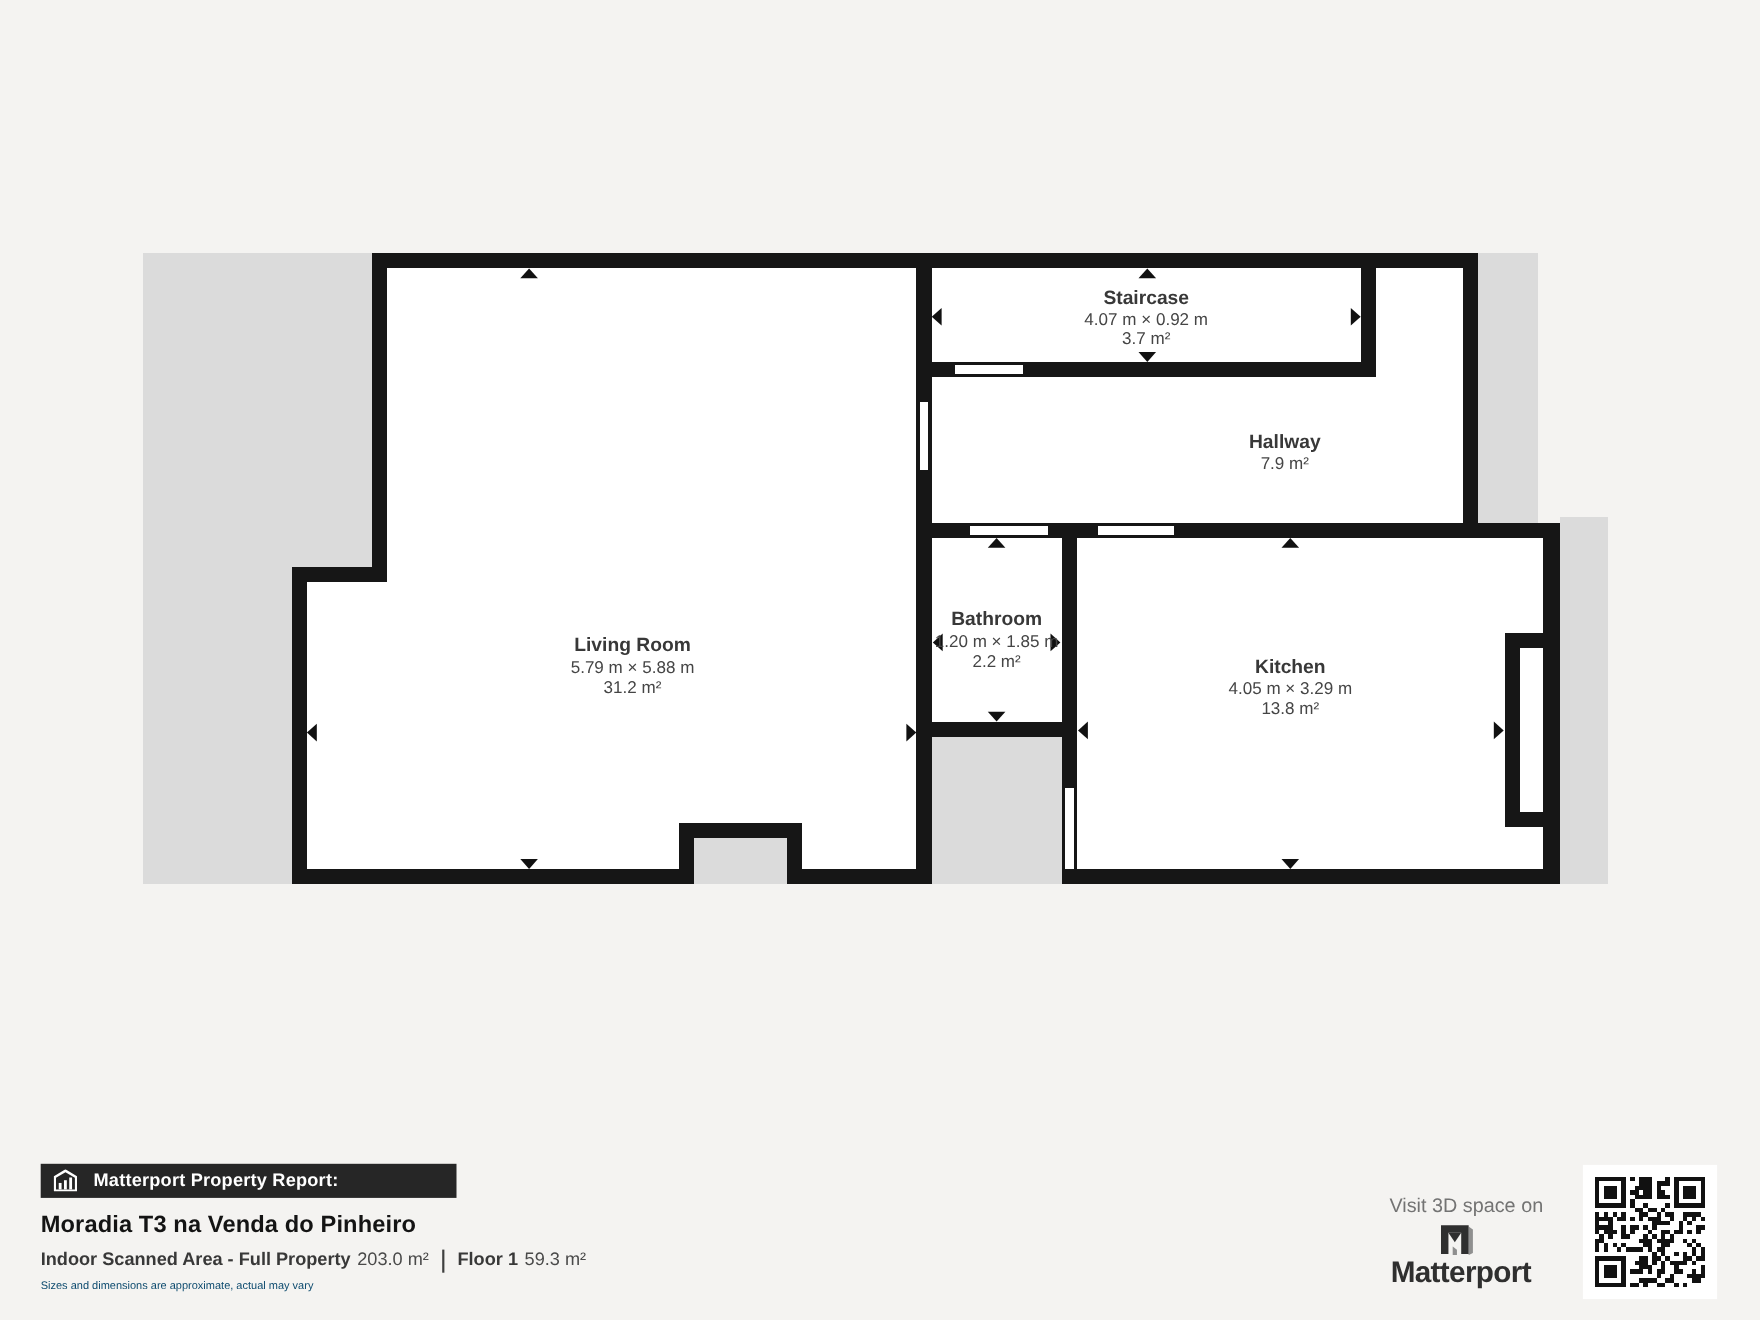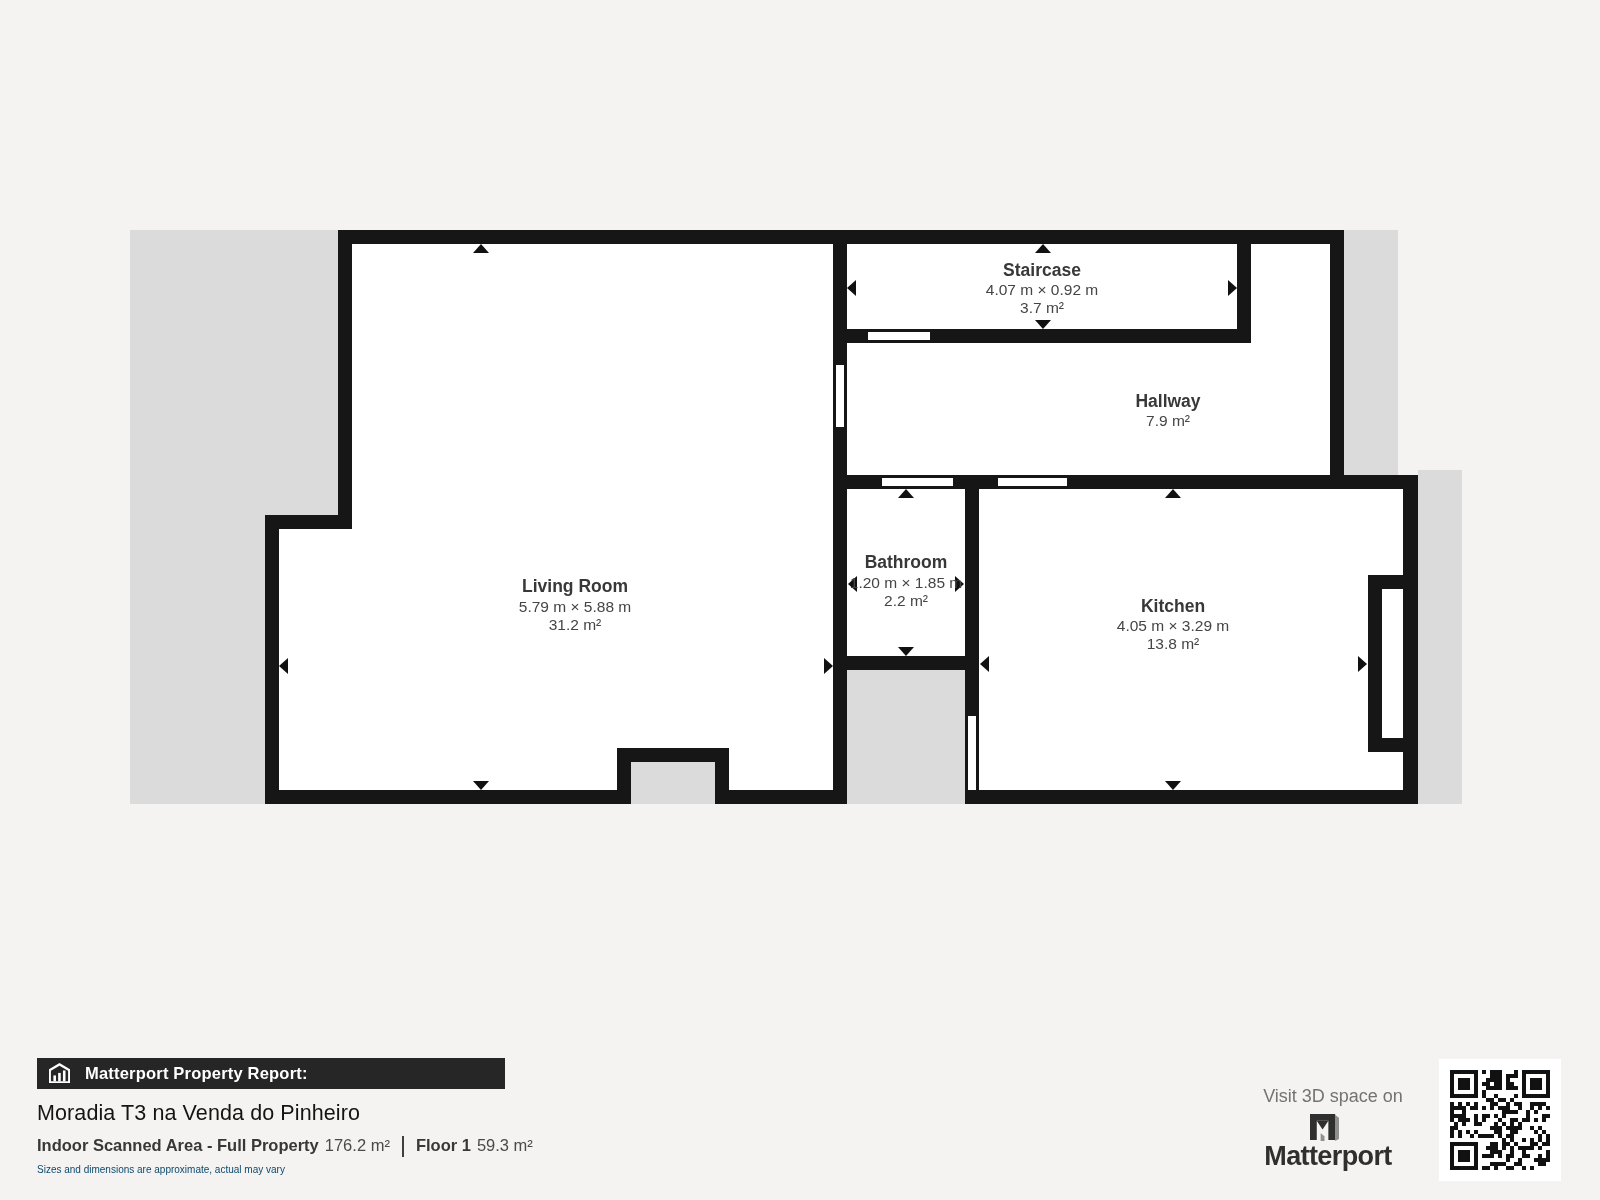--- a/index.html
+++ b/index.html
@@ -17,24 +17,24 @@
   html,body{width:1600px;height:1200px;overflow:hidden;}
   body{background:var(--background);font-family:"Liberation Sans","DejaVu Sans",sans-serif;position:relative;}
   .page{position:absolute;inset:0;border-radius:18px;}
   svg.plan{position:absolute;left:0;top:0;width:1600px;height:1200px;display:block;}
   .plan rect,.plan polygon{shape-rendering:crispEdges;}
   .plan .arrows polygon{shape-rendering:auto;}
   text.rn{font-family:"Liberation Sans",sans-serif;font-size:17.5px;font-weight:700;fill:var(--label-dark);text-anchor:middle;}
   text.rd{font-family:"Liberation Sans",sans-serif;font-size:15.5px;font-weight:400;fill:var(--label-mid);text-anchor:middle;}
 
   .footer-left{position:absolute;left:37px;top:1058px;width:520px;}
-  .banner{width:468px;height:31px;background:var(--banner-bg);display:flex;align-items:center;padding:0 0 0 11px;}
+  .banner{width:378px;height:31px;background:var(--banner-bg);display:flex;align-items:center;padding:0 0 0 11px;}
   .banner .house{width:23px;height:21px;flex:0 0 auto;}
   .banner .blabel{color:var(--banner-fg);font-size:16.5px;font-weight:700;margin-left:14px;letter-spacing:0.2px;}
-  .title{margin-top:12px;font-size:21.5px;font-weight:400;color:#141414;letter-spacing:0.1px;}
+  .title{margin-top:12px;font-size:21.5px;font-weight:700;color:#141414;letter-spacing:0.1px;}
   .meta{margin-top:10px;display:flex;align-items:flex-start;font-size:16.5px;color:#4a4a4a;}
   .meta .b{font-weight:700;color:#383838;margin-right:6px;}
   .meta .divider{width:2px;height:21px;background:#3f3f3f;margin:0 12px;display:inline-block;}
   .fine{margin-top:7px;font-size:10px;color:#0c4a6e;}
 
   .footer-right{position:absolute;left:1224px;top:1086px;width:200px;}
   .visit{text-align:center;font-size:18px;color:#737373;padding-left:18px;}
   .logo-row{margin-top:5px;display:flex;align-items:center;flex-direction:column;}
   .logo-row .mark{width:33px;height:29px;flex:0 0 auto;}
   .wordmark{font-size:27px;font-weight:700;color:var(--logo-color);letter-spacing:-0.6px;margin-left:8px;}
@@ -151,21 +151,21 @@
         <path d="M12 2.8 L21 8 V19.2 H3 V8 Z" fill="var(--banner-bg)"></path>
         <rect x="5.6" y="13" width="2.7" height="6.2" fill="#ffffff"></rect>
         <rect x="10.6" y="10.4" width="2.7" height="8.8" fill="#ffffff"></rect>
         <rect x="15.6" y="7.8" width="2.7" height="11.4" fill="#ffffff"></rect>
       </svg>
       <span class="blabel">Matterport Property Report:</span>
     </div>
     <div class="title">Moradia T3 na Venda do Pinheiro</div>
     <div class="meta">
       <span class="b">Indoor Scanned Area - Full Property</span>
-      <span>176.2 m²</span>
+      <span>203.0 m²</span>
       <span class="divider"></span>
       <span class="b">Floor 1</span>
       <span>59.3 m²</span>
     </div>
     <div class="fine">Sizes and dimensions are approximate, actual may vary</div>
   </div>
 
   <div class="footer-right">
     <div class="visit">Visit 3D space on</div>
     <div class="logo-row">

